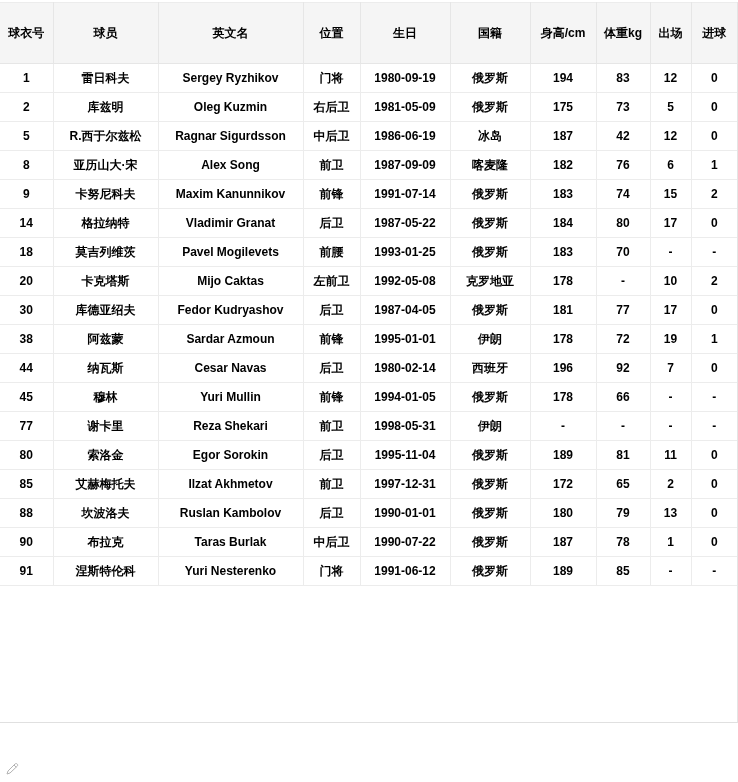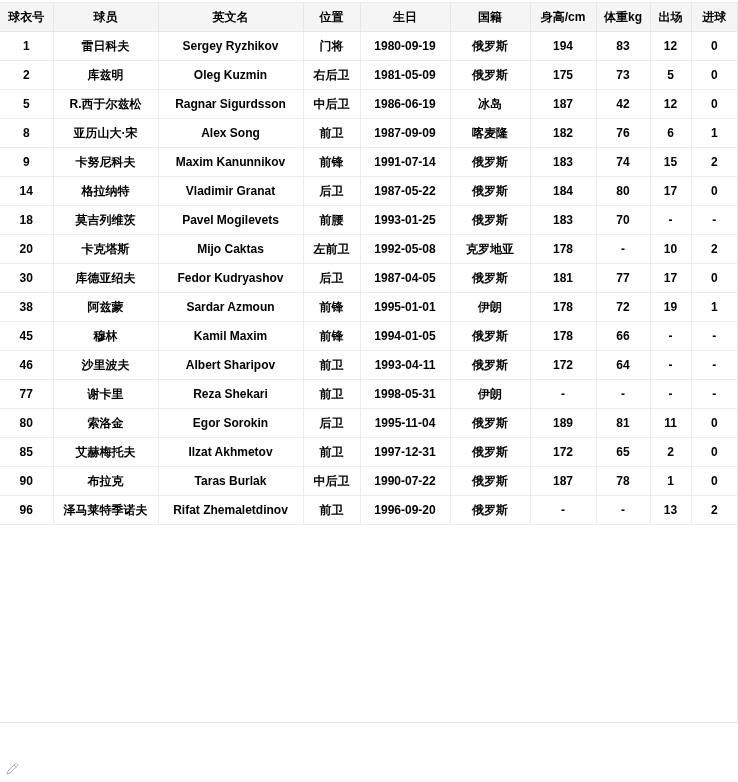--- a/index.html
+++ b/index.html
@@ -47,21 +47,21 @@
   .c8 { width: 41px; }
   .c9 { width: 46px; }
   table.roster th {
     height: 28px;
     background: #f5f5f5;
     border: 1px solid #e6e6e6;
     border-top: 1px solid #ececec;
     text-align: center;
     vertical-align: middle;
     font-weight: bold;
-    padding: 0 2px;
+    padding: 16px 2px;
     white-space: nowrap;
     overflow: hidden;
     margin-top: 34px;
   }
   table.roster td {
     height: 28px;
     background: #ffffff;
     border: 1px solid #ececec;
     text-align: center;
     vertical-align: middle;
@@ -232,40 +232,40 @@
             <td>Sardar Azmoun</td>
             <td>前锋</td>
             <td>1995-01-01</td>
             <td>伊朗</td>
             <td>178</td>
             <td>72</td>
             <td>19</td>
             <td>1</td>
           </tr>
           <tr>
+            <td>44</td>
+            <td>纳瓦斯</td>
+            <td>Cesar Navas</td>
+            <td>后卫</td>
+            <td>1980-02-14</td>
+            <td>西班牙</td>
+            <td>196</td>
+            <td>92</td>
+            <td>7</td>
+            <td>0</td>
+          </tr>
+          <tr>
             <td>45</td>
             <td>穆林</td>
-            <td>Kamil Maxim</td>
+            <td>Yuri Mullin</td>
             <td>前锋</td>
             <td>1994-01-05</td>
             <td>俄罗斯</td>
             <td>178</td>
             <td>66</td>
-            <td>-</td>
-            <td>-</td>
-          </tr>
-          <tr>
-            <td>46</td>
-            <td>沙里波夫</td>
-            <td>Albert Sharipov</td>
-            <td>前卫</td>
-            <td>1993-04-11</td>
-            <td>俄罗斯</td>
-            <td>172</td>
-            <td>64</td>
             <td>-</td>
             <td>-</td>
           </tr>
           <tr>
             <td>77</td>
             <td>谢卡里</td>
             <td>Reza Shekari</td>
             <td>前卫</td>
             <td>1998-05-31</td>
             <td>伊朗</td>
@@ -292,42 +292,54 @@
             <td>Ilzat Akhmetov</td>
             <td>前卫</td>
             <td>1997-12-31</td>
             <td>俄罗斯</td>
             <td>172</td>
             <td>65</td>
             <td>2</td>
             <td>0</td>
           </tr>
           <tr>
+            <td>88</td>
+            <td>坎波洛夫</td>
+            <td>Ruslan Kambolov</td>
+            <td>后卫</td>
+            <td>1990-01-01</td>
+            <td>俄罗斯</td>
+            <td>180</td>
+            <td>79</td>
+            <td>13</td>
+            <td>0</td>
+          </tr>
+          <tr>
             <td>90</td>
             <td>布拉克</td>
             <td>Taras Burlak</td>
             <td>中后卫</td>
             <td>1990-07-22</td>
             <td>俄罗斯</td>
             <td>187</td>
             <td>78</td>
             <td>1</td>
             <td>0</td>
           </tr>
           <tr>
-            <td>96</td>
-            <td>泽马莱特季诺夫</td>
-            <td>Rifat Zhemaletdinov</td>
-            <td>前卫</td>
-            <td>1996-09-20</td>
-            <td>俄罗斯</td>
-            <td>-</td>
-            <td>-</td>
-            <td>13</td>
-            <td>2</td>
+            <td>91</td>
+            <td>涅斯特伦科</td>
+            <td>Yuri Nesterenko</td>
+            <td>门将</td>
+            <td>1991-06-12</td>
+            <td>俄罗斯</td>
+            <td>189</td>
+            <td>85</td>
+            <td>-</td>
+            <td>-</td>
           </tr>
         </tbody>
     </table>
   </div>
 
   <div class="edit-icon">
     <svg width="14" height="14" viewBox="0 0 14 14" fill="none">
       <path d="M2 12 L3 9 L10 2 C10.6 1.4 11.6 1.4 12.2 2 C12.8 2.6 12.8 3.6 12.2 4.2 L5 11 L2 12 Z" stroke="#b3b3b3" stroke-width="1" fill="none" stroke-linejoin="round"></path>
       <path d="M9 3 L11.2 5.2" stroke="#b3b3b3" stroke-width="1"></path>
     </svg>

